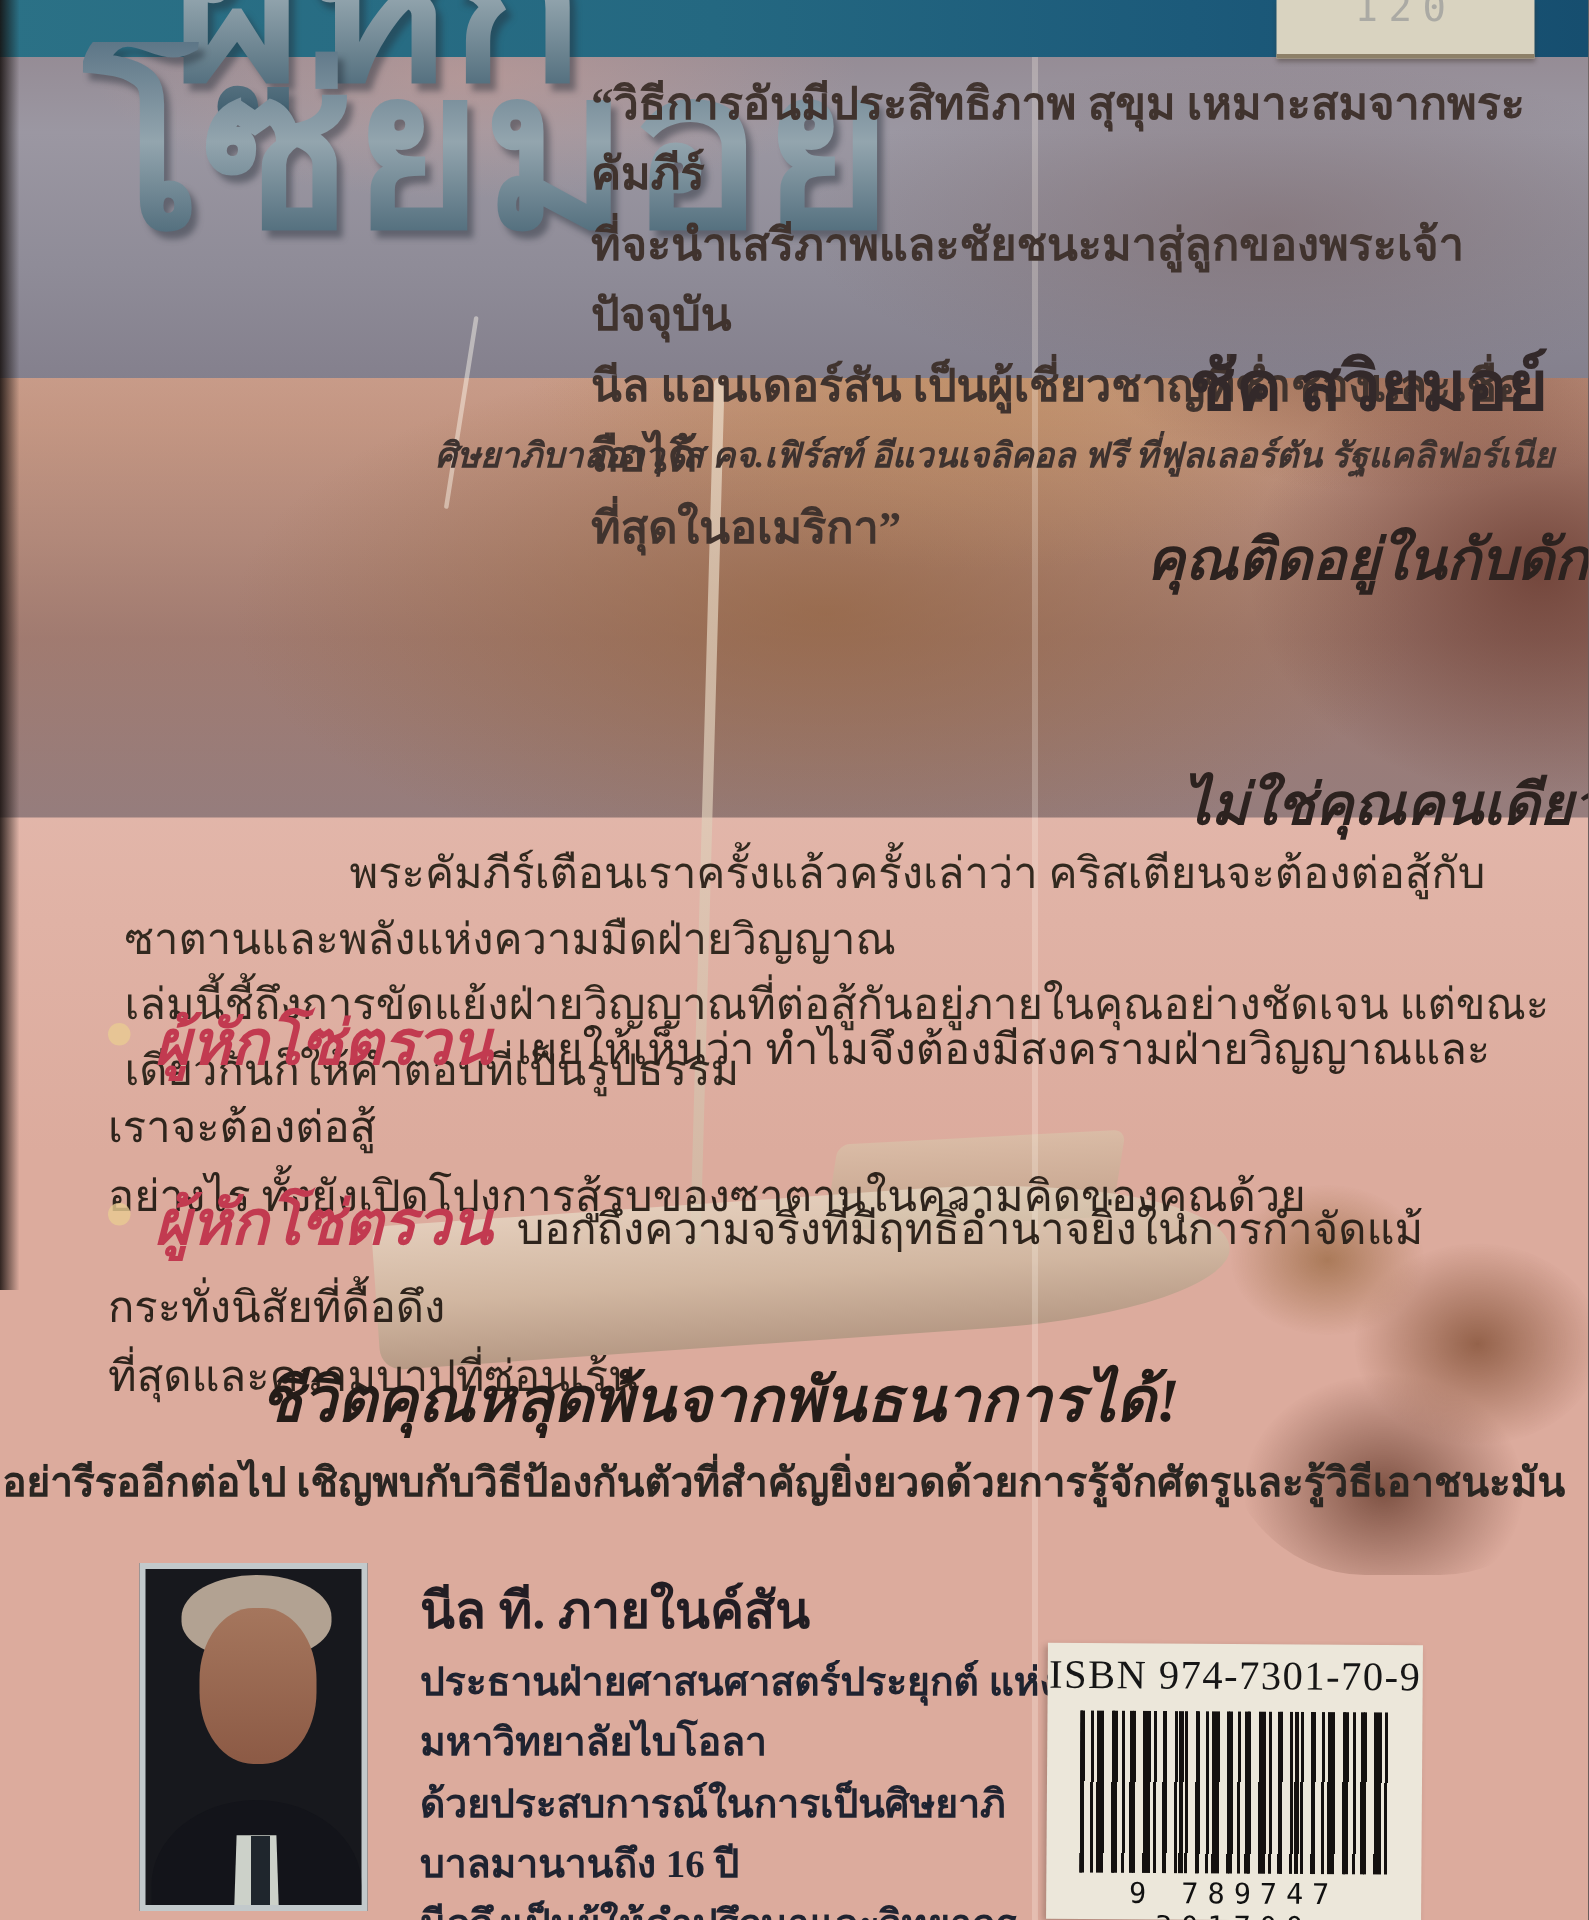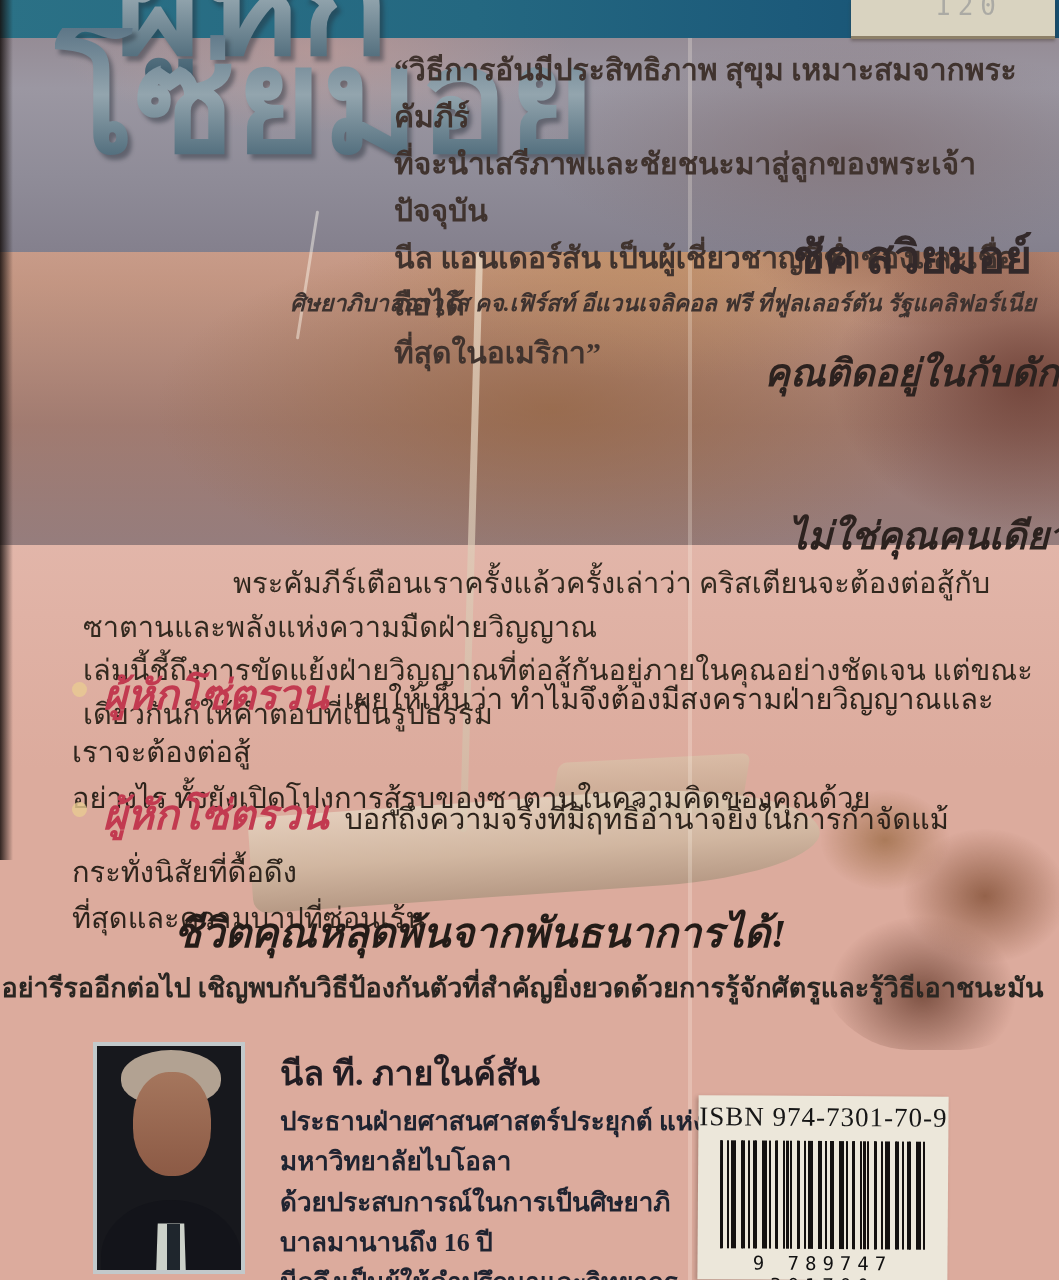--- a/index.html
+++ b/index.html
@@ -54,21 +54,21 @@
     background:rgba(255,246,236,.26);}
   .crease-small{position:absolute;left:306px;top:210px;width:3px;height:130px;z-index:3;
     background:rgba(255,250,240,.45);transform:rotate(9deg);border-radius:3px;}
   .edge-left{position:absolute;left:0;top:0;width:13px;height:860px;z-index:6;
     background:linear-gradient(90deg,rgba(20,14,12,.85),rgba(20,14,12,0));}
   
   .top-band{position:absolute;left:0;top:0;width:1059px;height:38px;z-index:4;
     background:linear-gradient(90deg,#2b7186 0%,#246881 45%,#1c5a7a 75%,#164e6f 100%);}
   .sticker{position:absolute;left:851px;top:0;width:172px;height:36px;z-index:7;
     background:#d9d3c0;border-bottom:3px solid #8d8068;
-    box-shadow:0 2px 3px rgba(60,50,40,.4);overflow:hidden;text-align:center;padding-left:32px;}
+    box-shadow:0 2px 3px rgba(60,50,40,.4);overflow:hidden;text-align:center;}
   .sticker-text{font-family:"DejaVu Sans Mono",monospace;font-size:26px;color:#87898e;
     opacity:.55;letter-spacing:7px;position:relative;top:-9px;}
   
   .title{position:absolute;z-index:5;font-weight:bold;line-height:1;
     background:linear-gradient(180deg,#5d7687 0%,#93a5ae 45%,#3e5d6e 100%);
     -webkit-background-clip:text;background-clip:text;color:transparent;
     filter:drop-shadow(4px 5px 2px rgba(35,45,55,.45));}
   .title-1{left:115px;top:-70px;font-size:148px;}
   .title-2{left:55px;top:28px;font-size:148px;}
   

